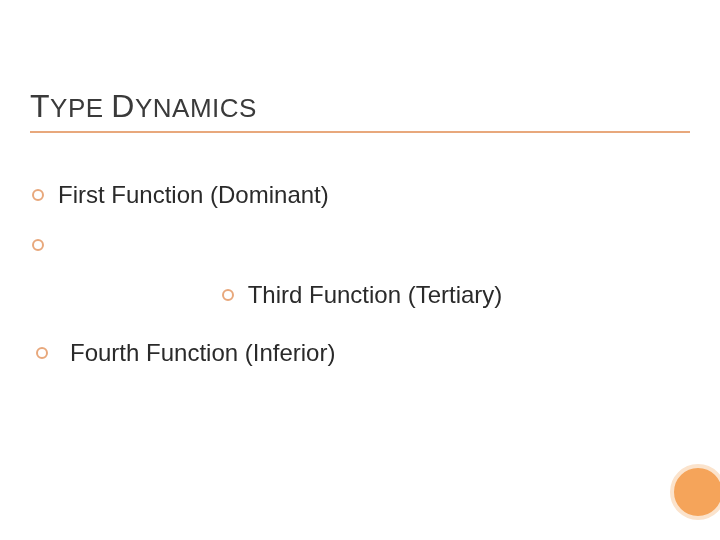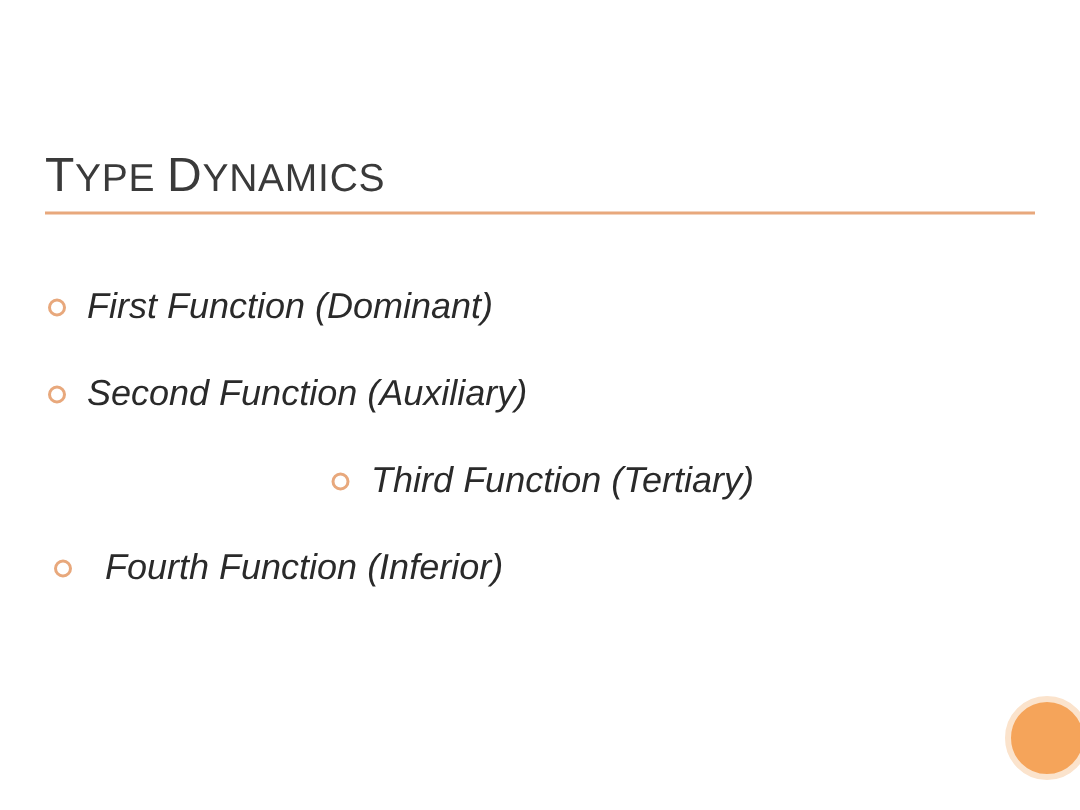--- a/index.html
+++ b/index.html
@@ -16,21 +16,20 @@
       overflow: hidden;
     }
     .slide {
       width: 100%;
       height: 100%;
       padding: 88px 30px 0 30px;
       position: relative;
     }
     .title-container {
       margin-bottom: 48px;
-      margin-top: 10px;
     }
     .title {
       font-size: 26px;
       letter-spacing: 0.5px;
       color: #3a3a3a;
       font-weight: 400;
     }
     .title .cap {
       font-size: 32px;
     }
@@ -43,21 +42,20 @@
     .bullets {
       list-style: none;
       padding-left: 2px;
     }
     .bullets li {
       display: flex;
       align-items: center;
       margin-bottom: 30px;
       font-size: 24px;
       color: #2a2a2a;
-      font-style: italic;
     }
     .bullet-icon {
       display: inline-block;
       width: 12px;
       height: 12px;
       border: 2px solid #e8a87c;
       border-radius: 50%;
       margin-right: 14px;
       flex-shrink: 0;
     }
@@ -89,21 +87,20 @@
     <div class="underline"></div>
   </div>
 
   <ul class="bullets">
     <li class="li-1">
       <span class="bullet-icon"></span>
       <span>First Function (Dominant)</span>
     </li>
     <li class="li-2">
       <span class="bullet-icon"></span>
-      <span>Second Function (Auxiliary)</span>
     </li>
     <li class="li-3">
       <span class="bullet-icon"></span>
       <span>Third Function (Tertiary)</span>
     </li>
     <li class="li-4">
       <span class="bullet-icon"></span>
       <span>Fourth Function (Inferior)</span>
     </li>
   </ul>

